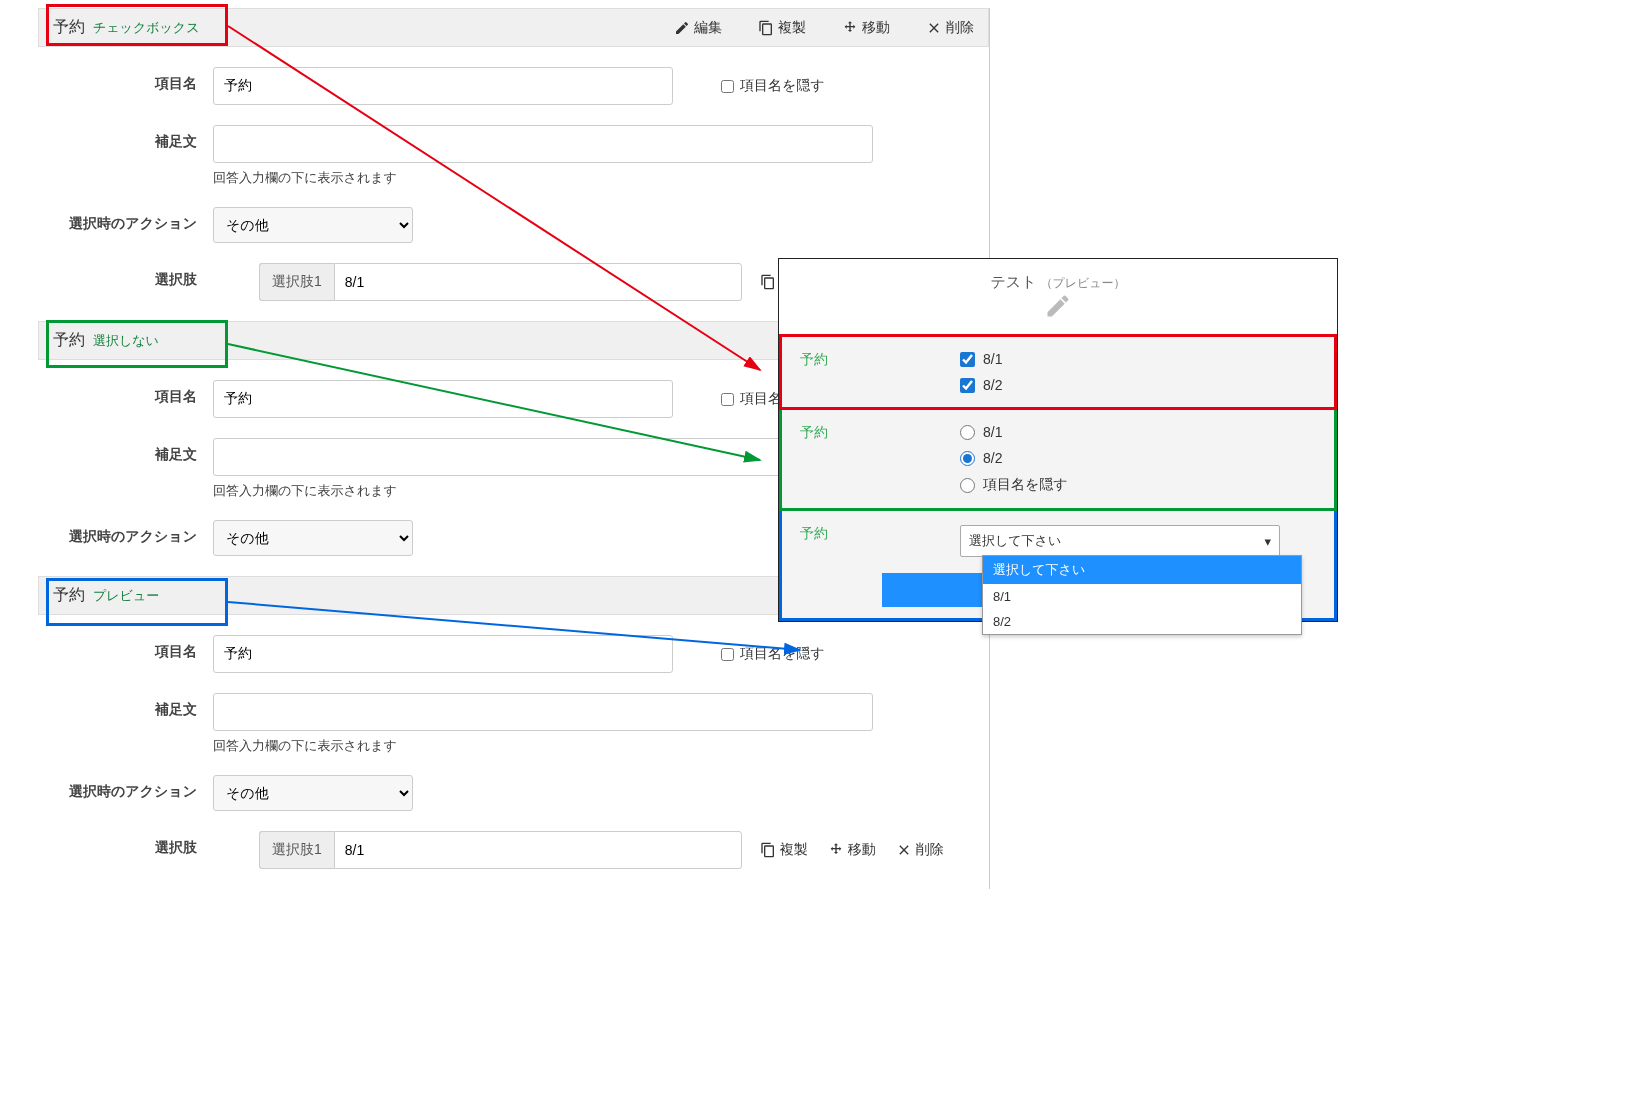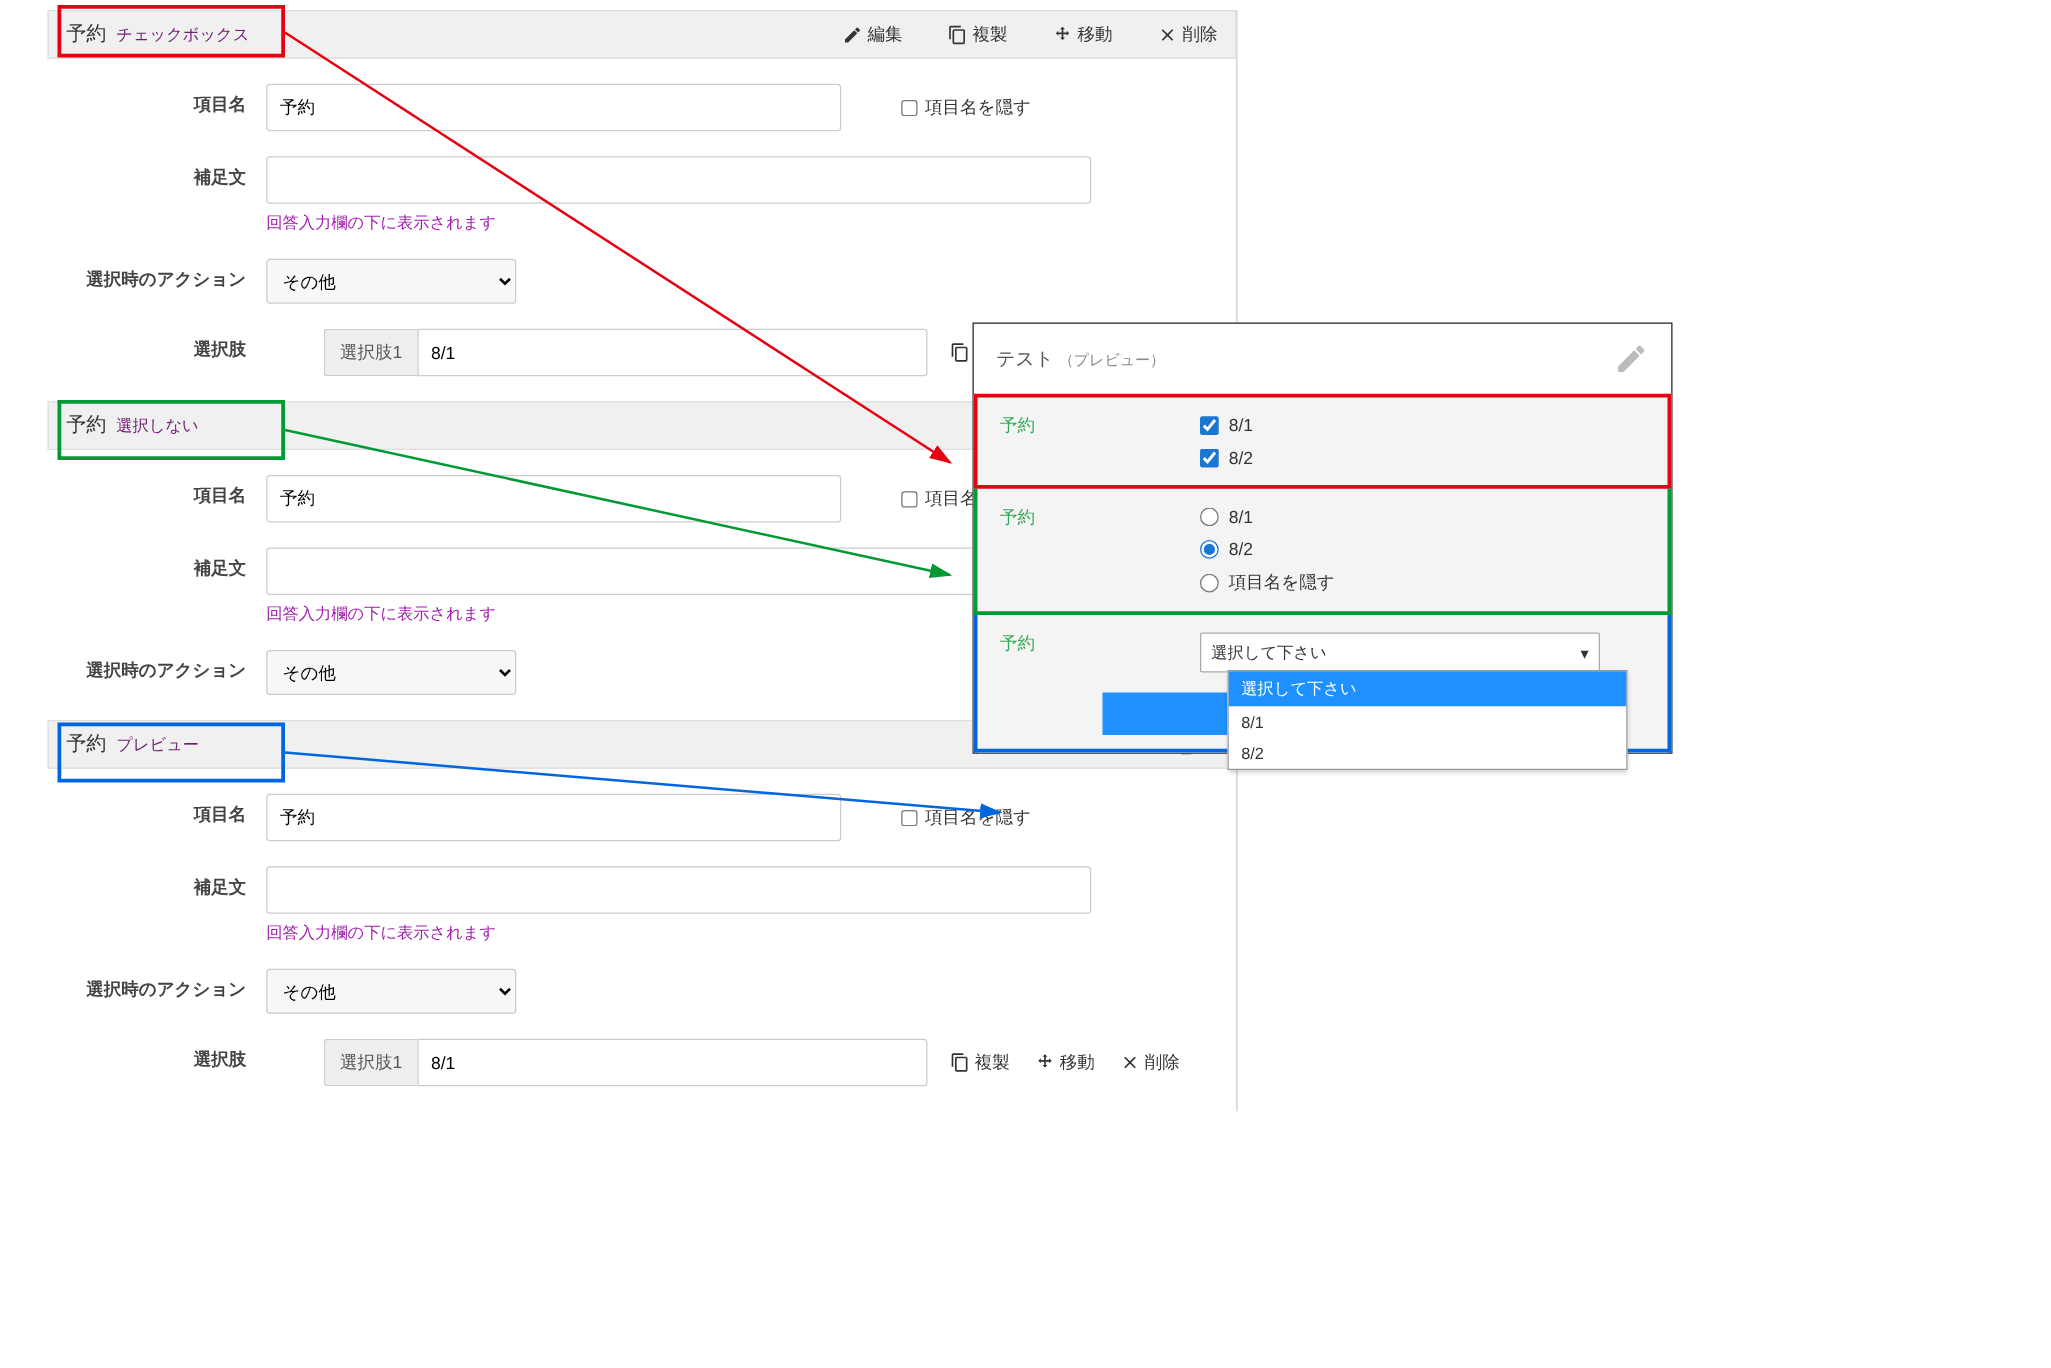--- a/index.html
+++ b/index.html
@@ -4,34 +4,34 @@
 <style>
   * { box-sizing: border-box; margin: 0; padding: 0; }
   body { font-family: "Hiragino Kaku Gothic ProN", "メイリオ", Meiryo, sans-serif; font-size: 14px; color: #333; background: #fff; position: relative; width: 1641px; height: 1094px; }
   .main-panel { position: absolute; left: 38px; top: 8px; width: 952px; border-right: 1px solid #ccc; }
   .section-header {
     background: #f0f0f0; border: 1px solid #ddd; padding: 8px 14px;
     display: flex; align-items: center; justify-content: space-between;
   }
   .section-header .left { display: flex; align-items: baseline; gap: 8px; }
   .section-header .title-big { font-size: 16px; color: #333; }
-  .section-header .title-small { font-size: 13px; color: #701a75; }
+  .section-header .title-small { font-size: 13px; color: #15803d; }
   .section-header .actions { display: flex; align-items: center; gap: 36px; }
   .action-btn { display: inline-flex; align-items: center; gap: 4px; cursor: pointer; color: #333; }
   .action-btn svg { width: 16px; height: 16px; fill: #333; }
   .form-body { padding: 10px 10px 10px 0; }
   .form-row { display: flex; align-items: flex-start; padding: 10px 0; }
   .form-label { width: 175px; text-align: right; padding-right: 16px; padding-top: 8px; font-weight: bold; color: #444; font-size: 14px; }
   .form-control-wrap { flex: 1; display: flex; flex-direction: column; }
   .form-control-wrap .inline { display: flex; align-items: center; gap: 20px; }
   input[type="text"].txt {
     width: 460px; height: 38px; padding: 6px 10px; border: 1px solid #ccc; border-radius: 3px; font-size: 14px;
   }
   input[type="text"].txt-long { width: 660px; }
-  .help-text { color: #a21caf; font-size: 13px; margin-top: 6px; }
+  .help-text { color: #404040; font-size: 13px; margin-top: 6px; }
   .check-inline { display: inline-flex; align-items: center; gap: 6px; margin-left: 28px; }
   select.sel {
     width: 200px; height: 36px; border: 1px solid #ccc; border-radius: 3px; padding: 4px 8px; font-size: 14px; background: #f7f7f7;
   }
   .option-row { display: flex; align-items: center; gap: 0; margin-left: 46px; }
   .option-badge {
     background: #eee; border: 1px solid #ccc; border-right: none; height: 38px; display: flex; align-items: center; padding: 0 12px; border-radius: 3px 0 0 3px; color: #555;
   }
   .option-input {
     height: 38px; width: 408px; border: 1px solid #ccc; border-radius: 0 3px 3px 0; padding: 0 10px; font-size: 14px;
@@ -39,21 +39,21 @@
   .option-actions { margin-left: 18px; display: flex; align-items: center; gap: 20px; }
   
   .hl-red { border: 3px solid #e60012; }
   .hl-green { border: 3px solid #009933; }
   .hl-blue { border: 3px solid #0066e0; }
   .abs-box { position: absolute; pointer-events: none; }
   
   .preview-panel {
     position: absolute; left: 778px; top: 258px; width: 560px; background: #fff; border: 1px solid #222;
   }
-  .preview-header { display: flex; justify-content: space-between; align-items: center; padding: 14px 18px; }
+  .preview-header { display: flex; justify-content: space-between; align-items: center; padding: 14px 18px; flex-direction: column; }
   .preview-title { font-size: 15px; color: #555; }
   .preview-sub { font-size: 12px; color: #888; }
   .preview-body { background: #f4f4f4; }
   .preview-block { padding: 14px 18px; display: flex; align-items: flex-start; }
   .preview-block.red { border: 3px solid #e60012; }
   .preview-block.green { border: 3px solid #009933; border-top: none; }
   .preview-block.blue { border: 3px solid #0066e0; border-top: none; position: relative; min-height: 110px; }
   .pv-label { width: 160px; color: #3a5; font-size: 14px; }
   .pv-opts { flex: 1; display: flex; flex-direction: column; gap: 10px; }
   .pv-check { display: flex; align-items: center; gap: 8px; font-size: 14px; }

